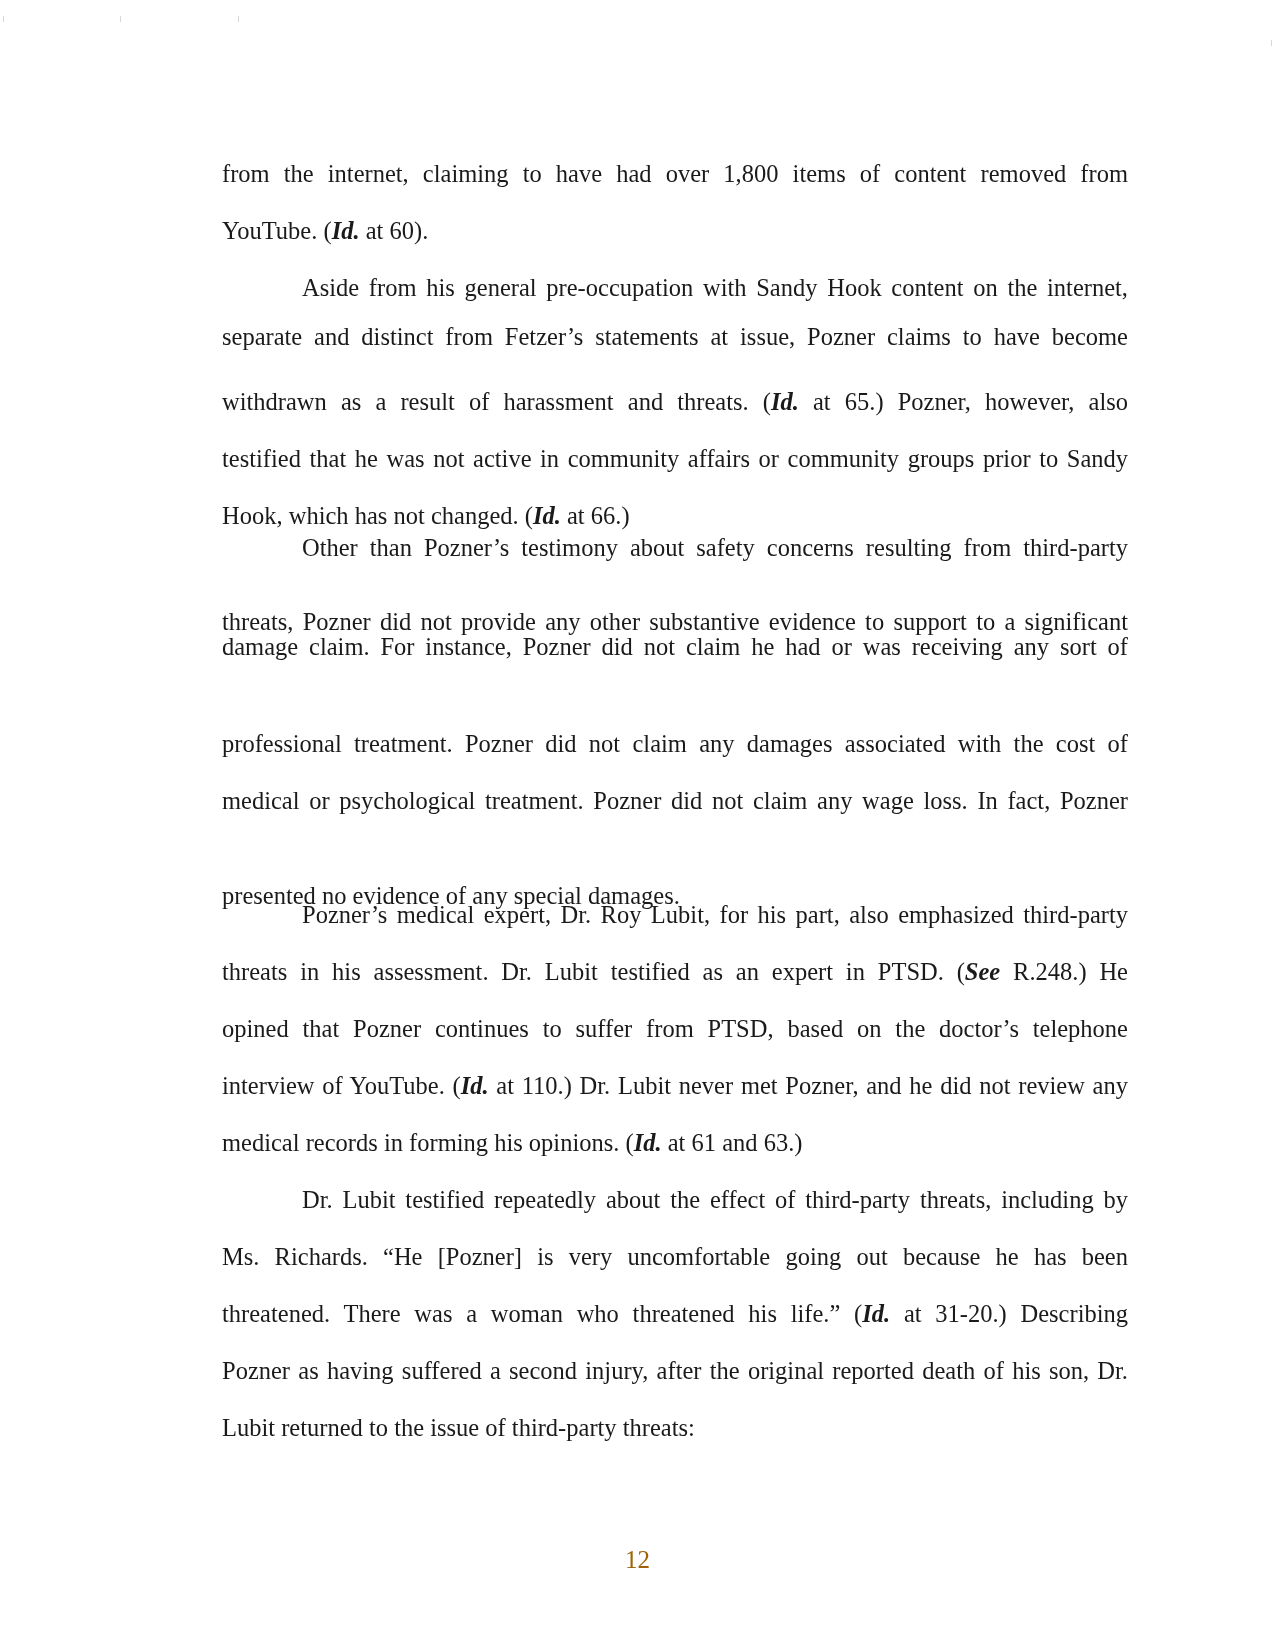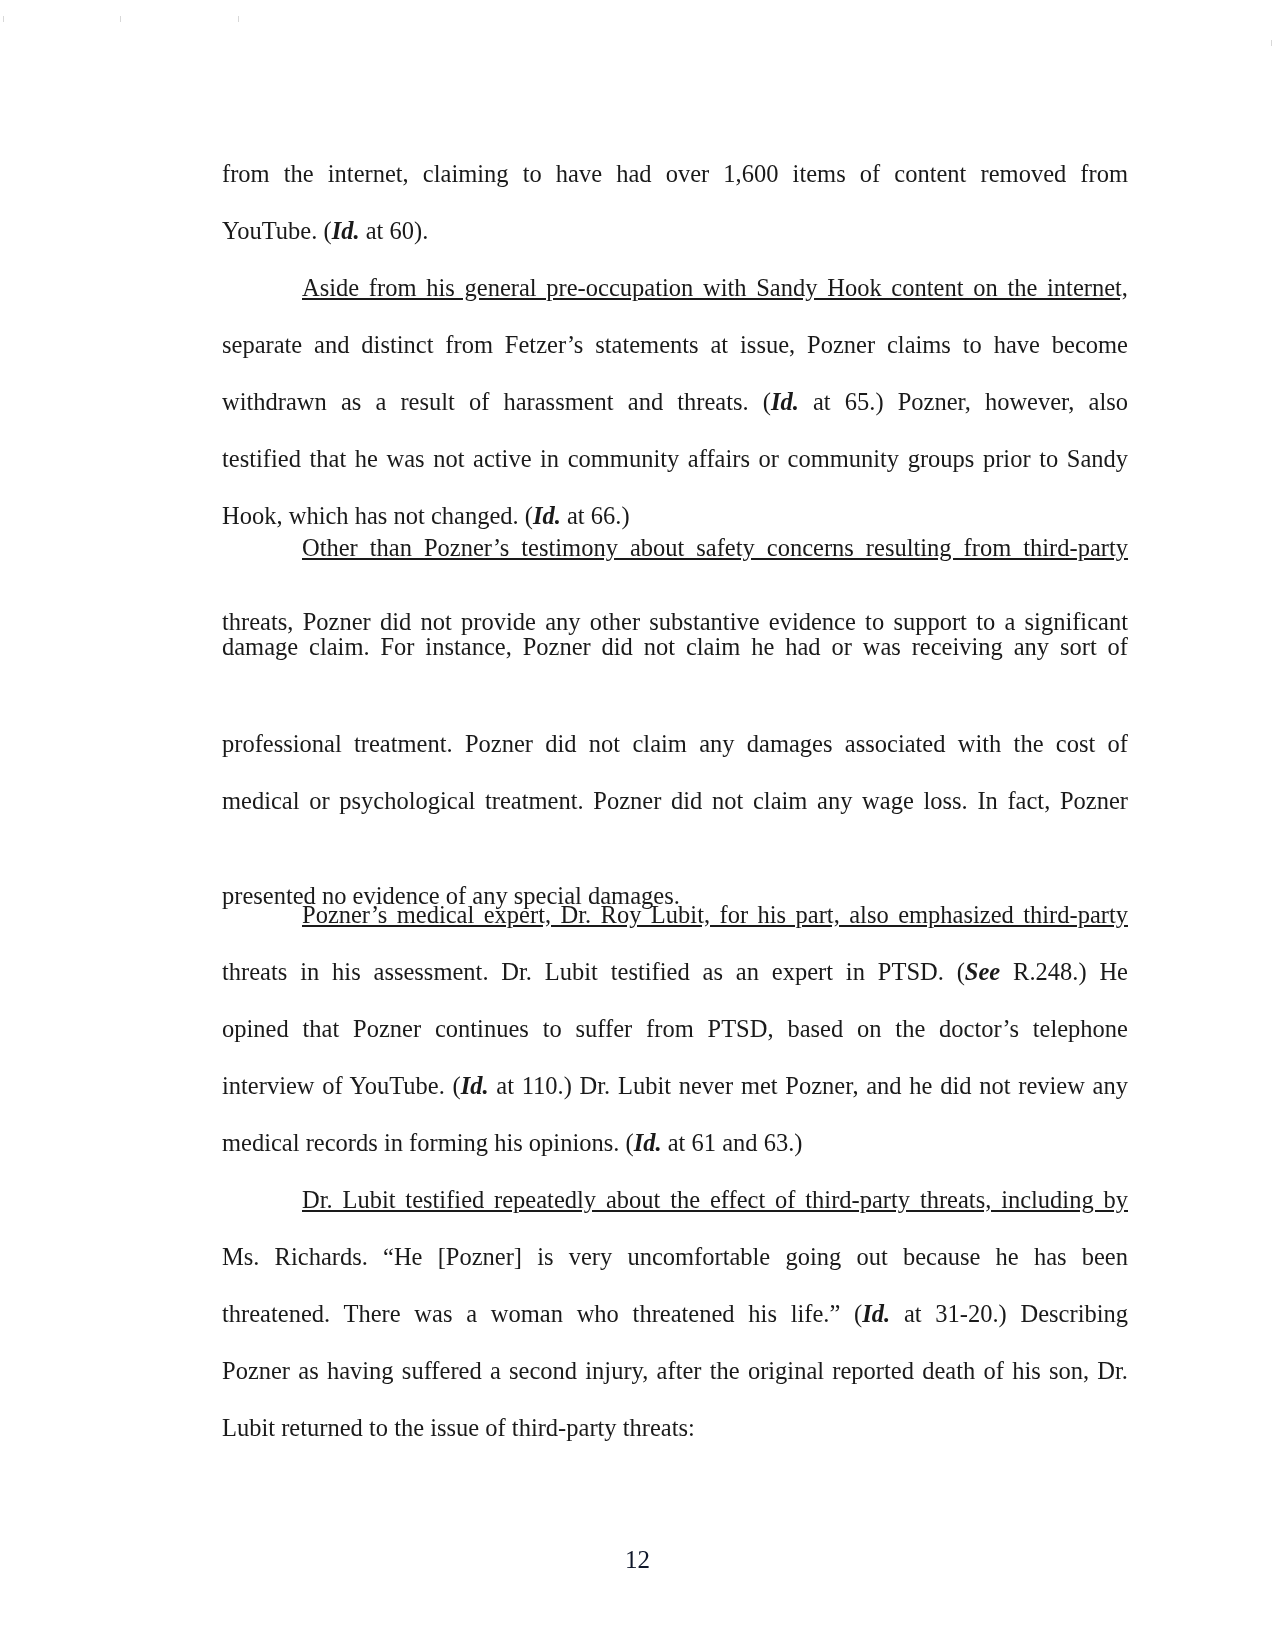--- a/index.html
+++ b/index.html
@@ -8,42 +8,42 @@
     position: absolute; left: 0; top: 0; width: 1275px; height: 1649px;
     background: #ffffff; color: #1a1a1a;
     font-family: "Liberation Serif", "DejaVu Serif", serif;
   }
   .line {
     position: absolute; left: 222px; width: 906px;
     font-size: 24.5px; line-height: 30px; white-space: nowrap;
     text-align: justify; text-align-last: justify;
   }
   .line.last { text-align-last: left; }
-  .line.indent { left: 302px; width: 826px; text-decoration: underline; }
+  .line.indent { left: 302px; width: 826px; }
   .line em { font-style: italic; font-weight: bold; }
   .page-number {
     position: absolute; top: 1545px; left: 0; width: 1275px; text-align: center;
-    font-size: 25px; line-height: 30px; color: #0f172a; font-family: Liberation Serif, serif;
+    font-size: 25px; line-height: 30px; color: #a16207; font-family: Liberation Serif, serif;
   }
   .speck { position: absolute; background: #d8d8d8; width: 1px; height: 6px; }
 </style>
 </head>
 <body>
 
 <div class="page">
   <span class="speck" style="left:3px;top:16px"></span>
   <span class="speck" style="left:120px;top:16px"></span>
   <span class="speck" style="left:238px;top:16px"></span>
   <span class="speck" style="left:1271px;top:40px"></span>
 
   <div id="lines">
-    <div class="line" style="top:159px"><span>from the internet, claiming to have had over 1,600 items of content removed from</span></div>
+    <div class="line" style="top:159px"><span>from the internet, claiming to have had over 1,800 items of content removed from</span></div>
     <div class="line last" style="top:216px"><span>YouTube.  (</span><em>Id.</em><span> at 60).</span></div>
     <div class="line indent" style="top:273px"><span>Aside from his general pre-occupation with Sandy Hook content on the internet,</span></div>
-    <div class="line" style="top:330px"><span>separate and distinct from Fetzer’s statements at issue, Pozner claims to have become</span></div>
+    <div class="line" style="top:322px"><span>separate and distinct from Fetzer’s statements at issue, Pozner claims to have become</span></div>
     <div class="line" style="top:387px"><span>withdrawn as a result of harassment and threats. (</span><em>Id.</em><span> at 65.)  Pozner, however, also</span></div>
     <div class="line" style="top:444px"><span>testified that he was not active in community affairs or community groups prior to Sandy</span></div>
     <div class="line last" style="top:501px"><span>Hook, which has not changed.  (</span><em>Id.</em><span> at 66.)</span></div>
     <div class="line indent" style="top:533px"><span>Other than Pozner’s testimony about safety concerns resulting from third-party</span></div>
     <div class="line" style="top:607px"><span>threats, Pozner did not provide any other substantive evidence to support to a significant</span></div>
     <div class="line" style="top:632px"><span>damage claim.  For instance, Pozner did not claim he had or was receiving any sort of</span></div>
     <div class="line" style="top:729px"><span>professional treatment.  Pozner did not claim any damages associated with the cost of</span></div>
     <div class="line" style="top:786px"><span>medical or psychological treatment.  Pozner did not claim any wage loss.  In fact, Pozner</span></div>
     <div class="line last" style="top:881px"><span>presented no evidence of any special damages.</span></div>
     <div class="line indent" style="top:900px"><span>Pozner’s medical expert, Dr. Roy Lubit, for his part, also emphasized third-party</span></div>

